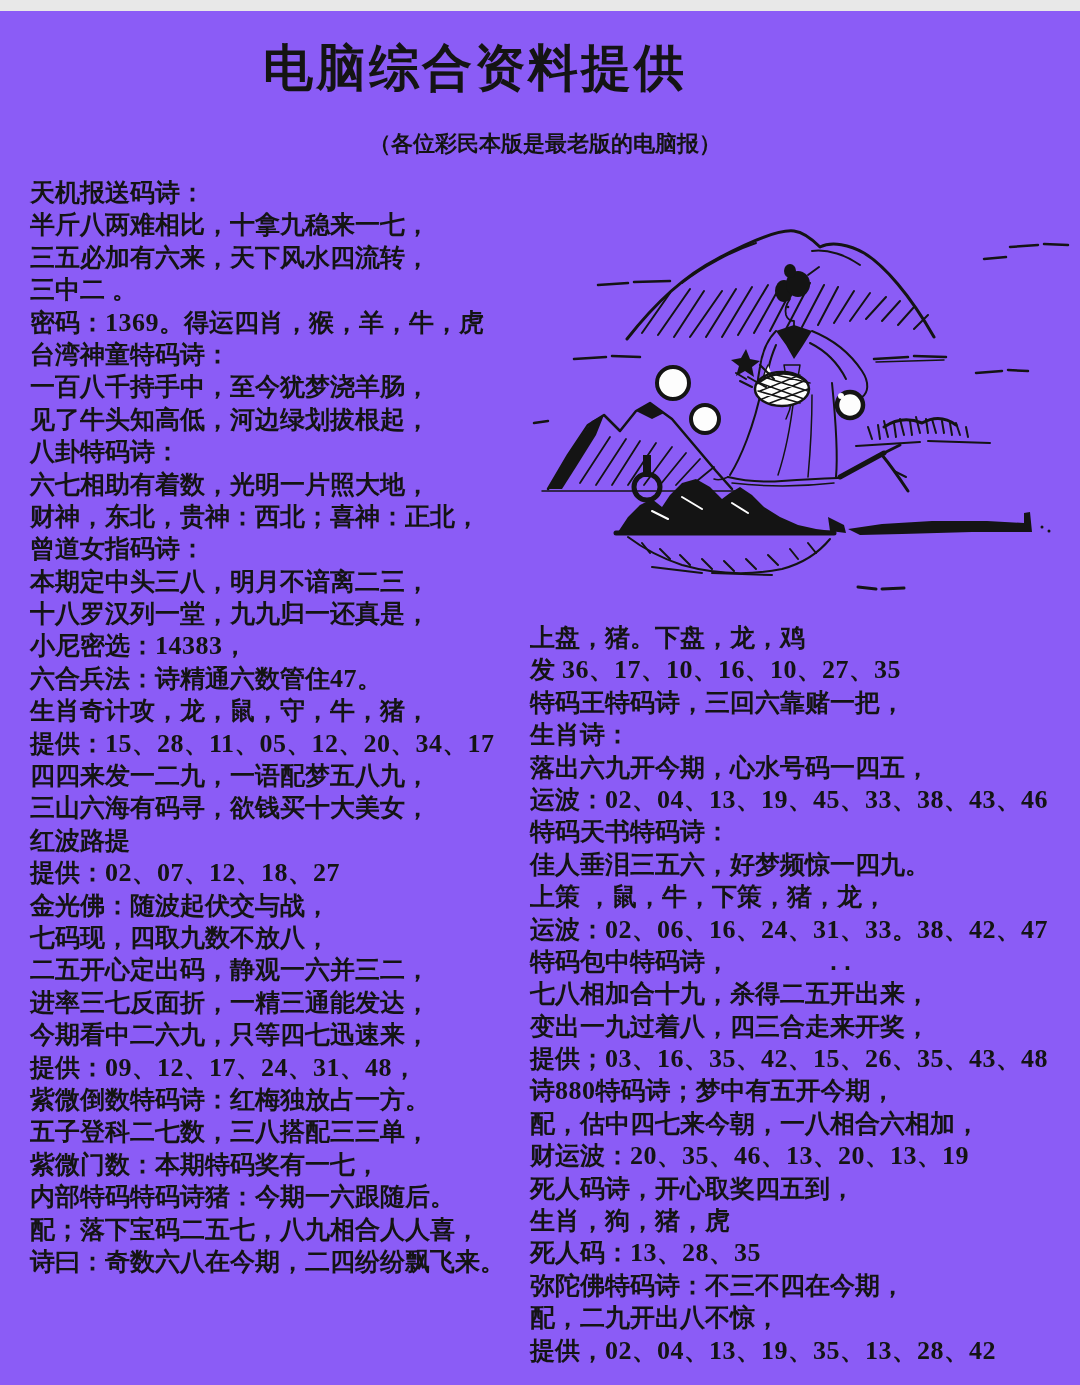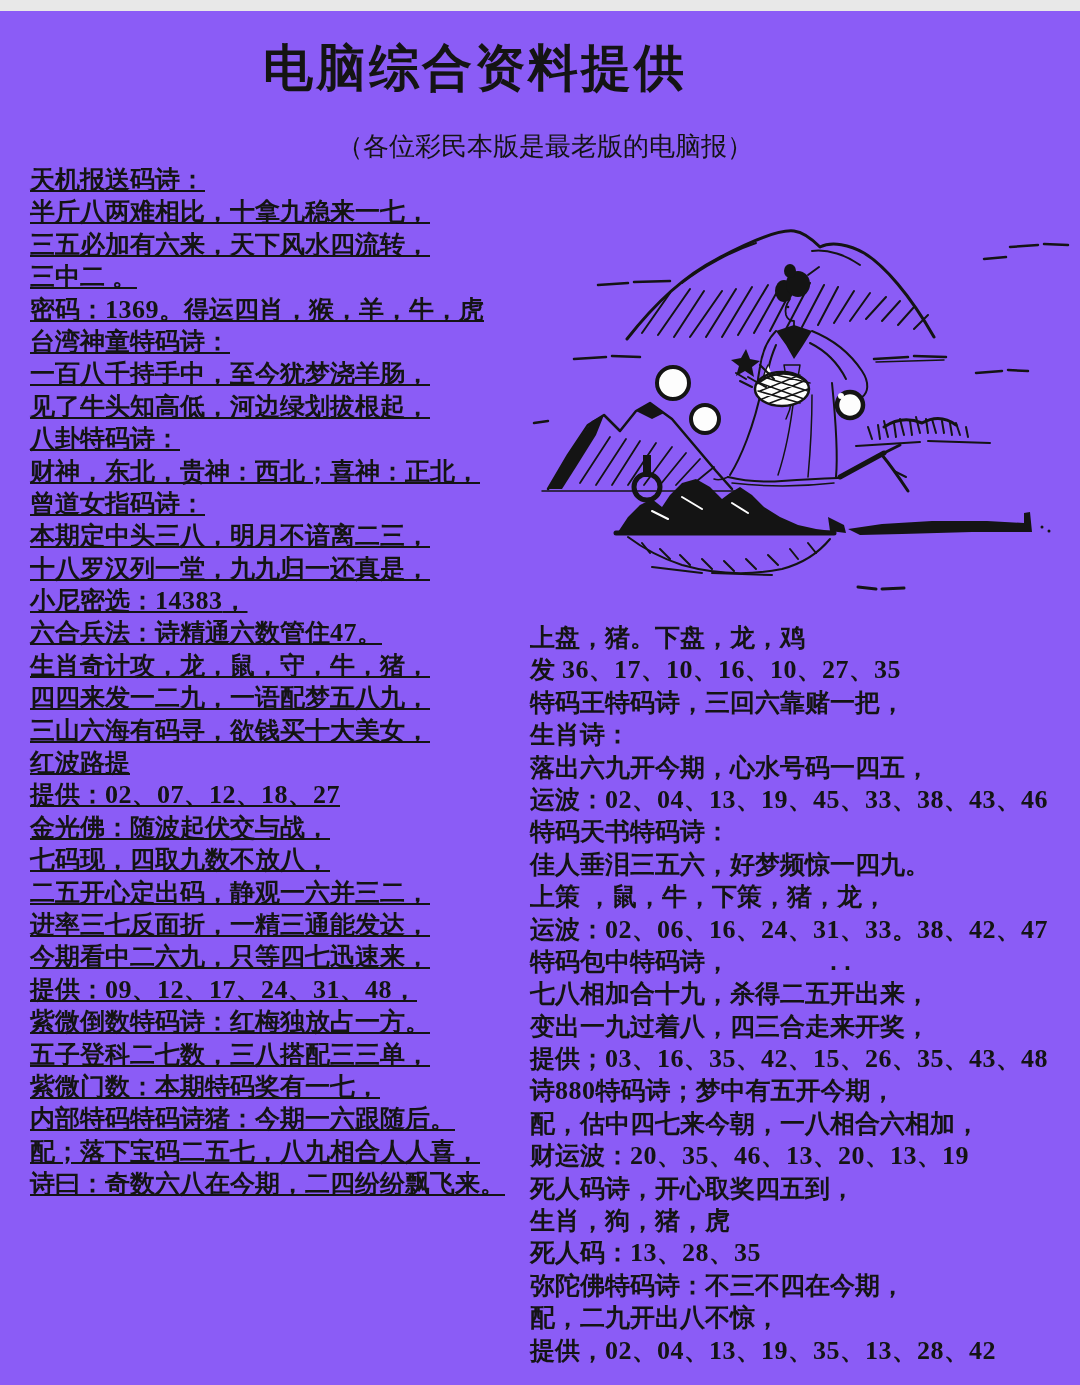--- a/index.html
+++ b/index.html
@@ -7,25 +7,25 @@
     position:relative;width:1080px;height:1385px;margin:11px auto;
     background:#8b5cf6;color:#141414;overflow:hidden;
     font-family:"Liberation Sans",sans-serif;
   }
   .title{
     position:absolute;top:24px;left:475px;transform:translateX(-50%);
     margin:0;font-size:50px;font-weight:800;letter-spacing:3px;white-space:nowrap;
   }
   .subtitle{
     position:absolute;top:118px;left:545px;transform:translateX(-50%);
-    font-size:26px;font-weight:400;white-space:nowrap;
+    font-size:22px;font-weight:700;white-space:nowrap;
   }
   .col{position:absolute;font-size:25px;font-weight:600;}
   .col .tline{white-space:pre;height:32.4px;line-height:32.4px;}
-  .col-left{left:30px;top:152px;width:508px;text-decoration:underline;}
+  .col-left{left:30px;top:165px;width:508px;}
   .col-right{left:530px;top:610px;width:556px;}
   .num{
     font-family:"Liberation Serif",serif;font-weight:700;
     font-size:26px;letter-spacing:.5px;
   }
   .illu{position:absolute;left:532px;top:176px;width:540px;height:430px;}
   .illu path,.illu line,.illu circle,.illu ellipse{vector-effect:non-scaling-stroke;}
 </style>
 </head>
 <body>
@@ -38,27 +38,29 @@
   <div class="col col-left">
       <div class="tline">天机报送码诗：</div>
       <div class="tline">半斤八两难相比，十拿九稳来一七，</div>
       <div class="tline">三五必加有六来，天下风水四流转，</div>
       <div class="tline">三中二 。</div>
       <div class="tline">密码：<span class="num">1369</span>。得运四肖，猴，羊，牛，虎</div>
       <div class="tline">台湾神童特码诗：</div>
       <div class="tline">一百八千持手中，至今犹梦浇羊肠，</div>
       <div class="tline">见了牛头知高低，河边绿划拔根起，</div>
       <div class="tline">八卦特码诗：</div>
+      <div class="tline">六七相助有着数，光明一片照大地，</div>
       <div class="tline">财神，东北，贵神：西北；喜神：正北，</div>
       <div class="tline">曾道女指码诗：</div>
       <div class="tline">本期定中头三八，明月不谙离二三，</div>
       <div class="tline">十八罗汉列一堂，九九归一还真是，</div>
       <div class="tline">小尼密选：<span class="num">14383</span>，</div>
       <div class="tline">六合兵法：诗精通六数管住<span class="num">47</span>。</div>
       <div class="tline">生肖奇计攻，龙，鼠，守，牛，猪，</div>
+      <div class="tline">提供：<span class="num">15</span>、<span class="num">28</span>、<span class="num">11</span>、<span class="num">05</span>、<span class="num">12</span>、<span class="num">20</span>、<span class="num">34</span>、<span class="num">17</span></div>
       <div class="tline">四四来发一二九，一语配梦五八九，</div>
       <div class="tline">三山六海有码寻，欲钱买十大美女，</div>
       <div class="tline">红波路提</div>
       <div class="tline">提供：<span class="num">02</span>、<span class="num">07</span>、<span class="num">12</span>、<span class="num">18</span>、<span class="num">27</span></div>
       <div class="tline">金光佛：随波起伏交与战，</div>
       <div class="tline">七码现，四取九数不放八，</div>
       <div class="tline">二五开心定出码，静观一六并三二，</div>
       <div class="tline">进率三七反面折，一精三通能发达，</div>
       <div class="tline">今期看中二六九，只等四七迅速来，</div>
       <div class="tline">提供：<span class="num">09</span>、<span class="num">12</span>、<span class="num">17</span>、<span class="num">24</span>、<span class="num">31</span>、<span class="num">48</span>，</div>

